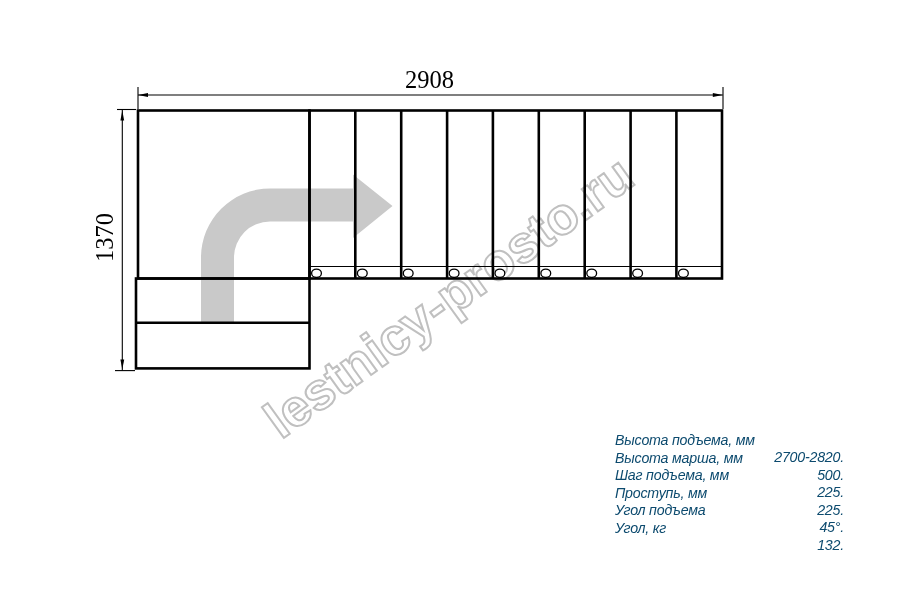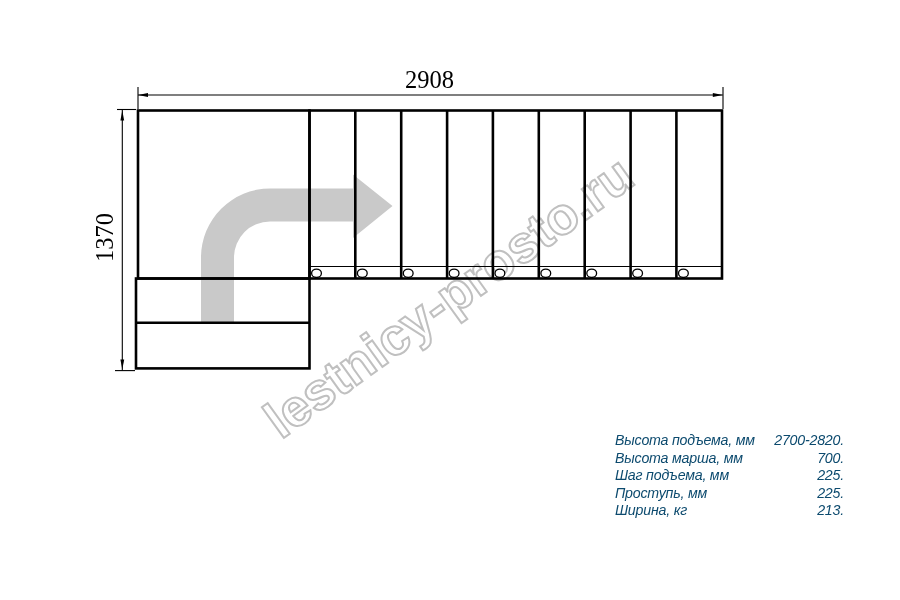--- a/index.html
+++ b/index.html
@@ -6,21 +6,21 @@
   body{width:900px;height:600px;background:#ffffff;position:relative;overflow:hidden;
        font-family:"Liberation Sans", sans-serif;}
   #wm{position:absolute;left:253.0px;top:401.0px;white-space:nowrap;
       font:bold 52px "Liberation Sans", sans-serif;
       color:#ffffff;-webkit-text-stroke:2px #c0c0c0;
       transform:rotate(-35.8deg);transform-origin:0 0;z-index:0;}
   #draw{position:absolute;left:0;top:0;z-index:1;}
   #specs{position:absolute;left:615px;top:416px;width:229px;z-index:2;
          font:italic 14.2px "Liberation Sans", sans-serif;color:#0c4a6e;letter-spacing:-0.2px;margin-top:16px;}
   .row{position:relative;height:17.5px;line-height:17.5px;}
-  .val{position:absolute;right:0;top:0;}
+  .val{position:absolute;right:0;top:17px;}
 </style>
 </head>
 <body>
 
 <div id="wm">lestnicy-prosto.ru</div>
 <svg id="draw" width="900" height="600" viewBox="0 0 900 600">
 
   <path d="M201,323.3 L201,257.5 A69,69 0 0 1 270,188.5 L353,188.5 L353,174.5 L392.5,206 L353,238 L353,221.5 L270,221.5 A36,36 0 0 0 234,257.5 L234,323.3 Z" fill="#c9c9c9"></path>
 
   <rect x="138" y="110.5" width="171.5" height="168" fill="none" stroke="#000" stroke-width="2.6"></rect>
@@ -78,21 +78,22 @@
   <polygon points="122.3,110.5 120.4,120.5 124.2,120.5" fill="#000"></polygon>
   <polygon points="122.3,369.4 120.4,359.4 124.2,359.4" fill="#000"></polygon>
 
   <text x="0" y="0" text-anchor="middle" transform="translate(112.5,237.5) rotate(-90)" font-family="Liberation Serif, serif" font-size="24.5" fill="#000">1370</text>
 </svg>
 
 <div id="specs">
 
   <div class="row"><span>Высота подъема, мм</span><span class="val">2700-2820.</span></div>
 
-  <div class="row"><span>Высота марша, мм</span><span class="val">700.</span></div>
+  <div class="row"><span>Высота марша, мм</span><span class="val">500.</span></div>
 
   <div class="row"><span>Шаг подъема, мм</span><span class="val">225.</span></div>
 
   <div class="row"><span>Проступь, мм</span><span class="val">225.</span></div>
 
+  <div class="row"><span>Угол подъема</span><span class="val">45°.</span></div>
 
-  <div class="row"><span>Ширина, кг</span><span class="val">213.</span></div>
+  <div class="row"><span>Угол, кг</span><span class="val">132.</span></div>
 </div>
 
 </body></html>

